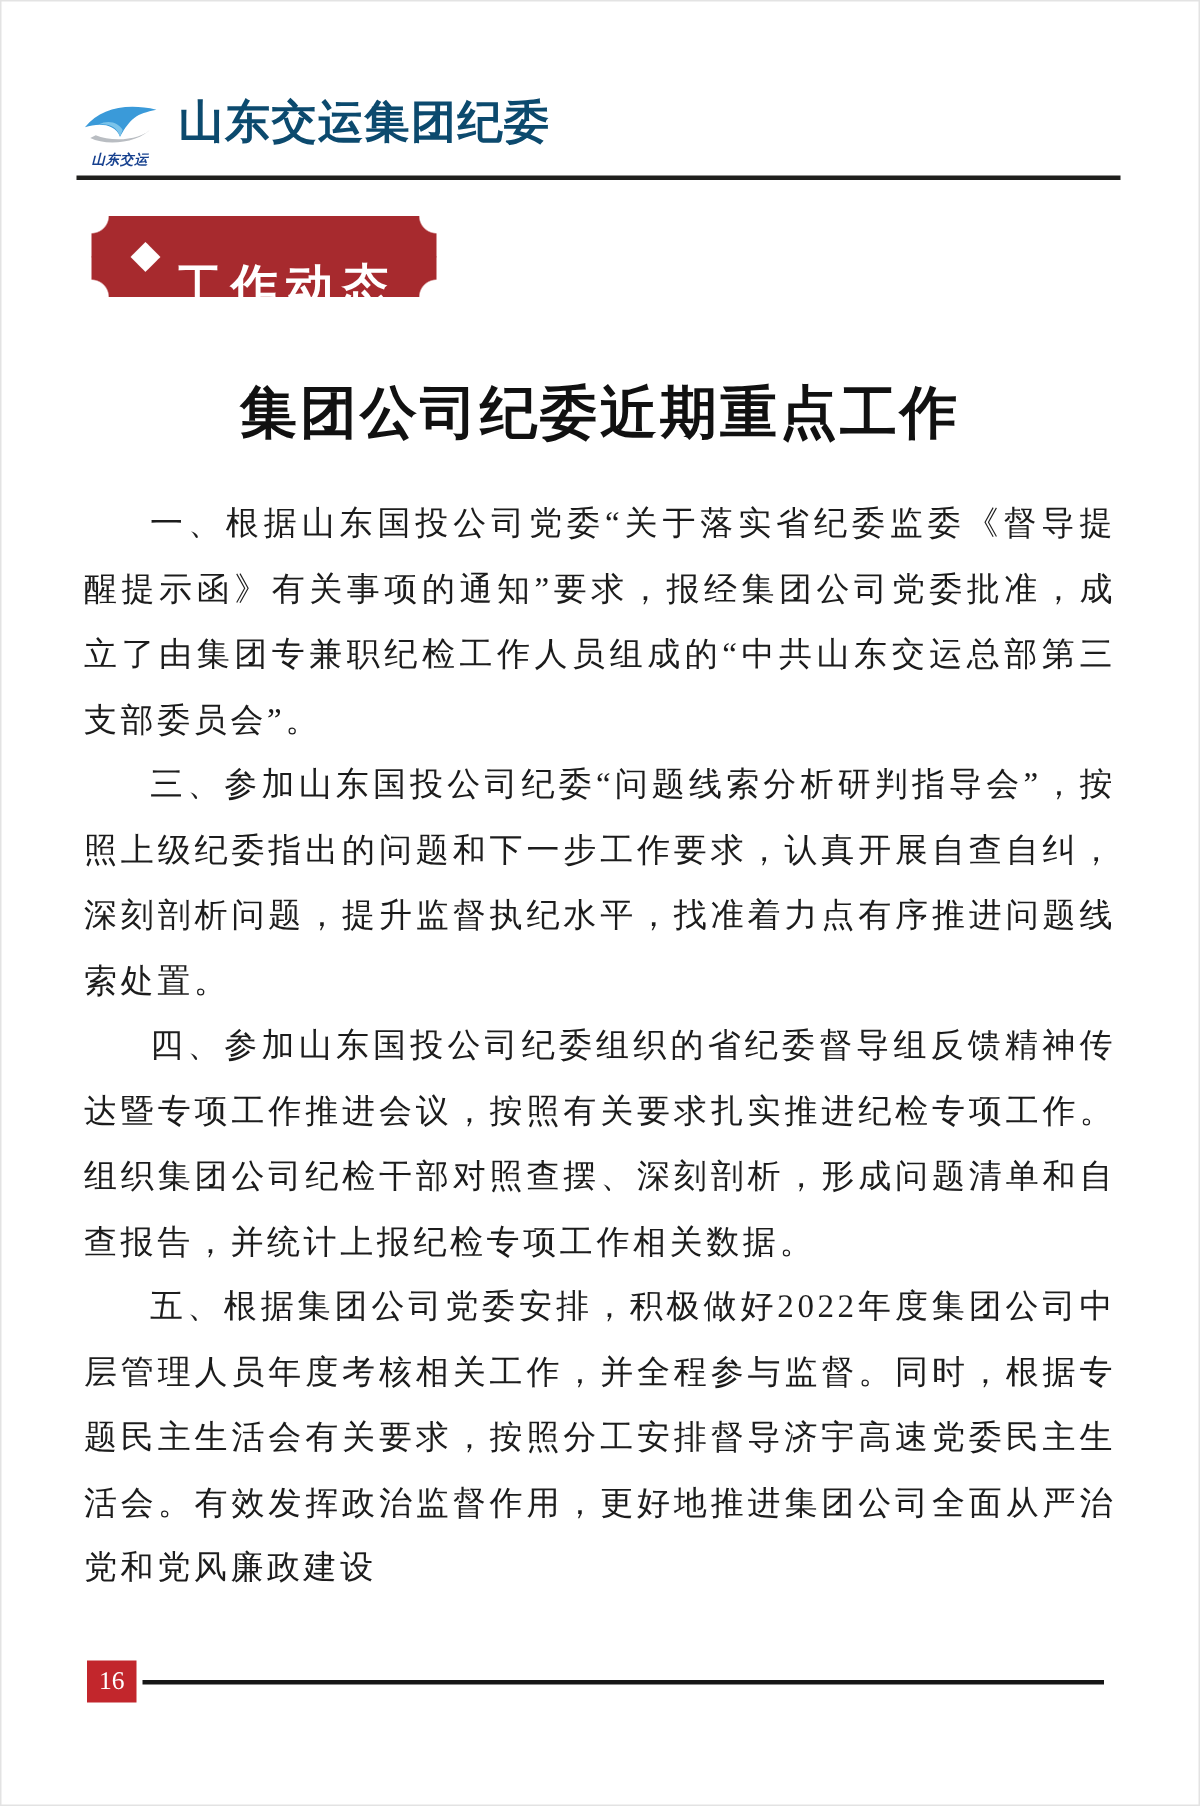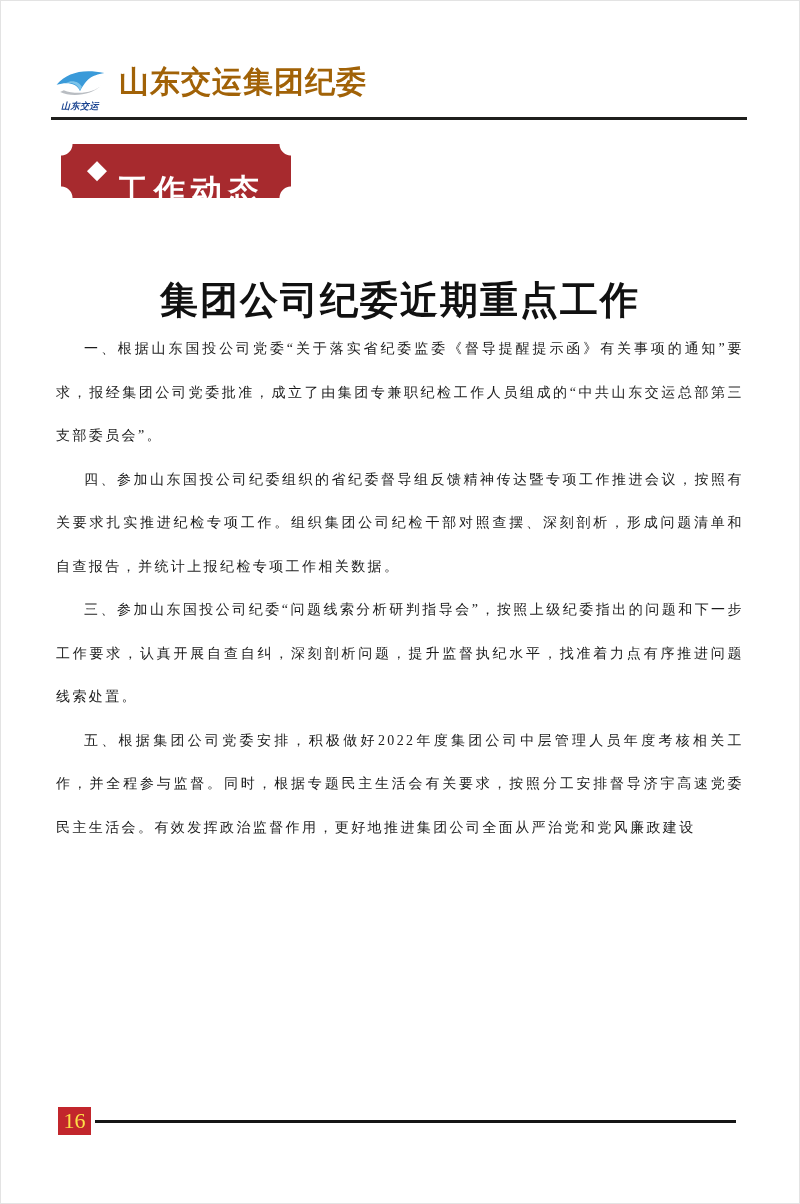--- a/index.html
+++ b/index.html
@@ -41,21 +41,21 @@
     letter-spacing: 0.5px;
     line-height: 1;
     margin-top: 1px;
     font-style: italic;
   }
   .org-title {
     font-family: "Liberation Sans", "DejaVu Sans", sans-serif;
     font-weight: 700;
     font-size: 30px;
     letter-spacing: 1px;
-    color: #a16207;
+    color: #0c4a6e;
     line-height: 1;
     padding-bottom: 4px;
   }
   .masthead-rule {
     margin-top: 6px;
     height: 3px;
     background: #1f1f1d;
     border: none;
   }
 
@@ -86,58 +86,58 @@
     font-weight: 700;
     letter-spacing: 6px;
     line-height: 1;
     font-family: "Liberation Serif", "DejaVu Serif", serif;
     margin-top: 38px;
   }
 
   
   .article-title {
     position: absolute;
-    left: 0; right: 0; top: 249px;
+    left: 0; right: 0; top: 224px;
     text-align: center;
     font-size: 38px;
     font-weight: 700;
     letter-spacing: 2px;
     color: #111111;
     font-family: "Liberation Serif", "DejaVu Serif", serif;
   }
   .article-body {
     position: absolute;
     left: 55px; right: 55px; top: 326px;
   }
   .article-body p {
     margin: 0;
-    font-size: 14px;
+    font-size: 22px;
     line-height: 43.5px;
     letter-spacing: 2.4px;
     text-align: justify;
     text-indent: 2em;
     color: #1c1c1c;
     word-break: break-all;
   }
 
   
   .footer {
     position: absolute;
     left: 57px; top: 1106px; right: 63px;
     display: flex;
     align-items: center;
   }
   .page-badge {
     width: 33px; height: 28px;
     background: #c2262c;
-    color: #fde047;
+    color: #ffffff;
     display: flex;
     align-items: center;
     justify-content: center;
-    font-size: 22px;
+    font-size: 17px;
     font-family: "Liberation Serif", "DejaVu Serif", serif;
   }
   .footer-rule {
     flex: 1;
     height: 3px;
     background: #161616;
     margin-left: 4px;
   }
 </style>
 </head>
@@ -160,21 +160,21 @@
 
 <div class="section-banner">
   <span class="diamond">◆</span>
   <span class="banner-label">工作动态</span>
 </div>
 
 <h1 class="article-title">集团公司纪委近期重点工作</h1>
 
 <main class="article-body">
   <p>一、根据山东国投公司党委“关于落实省纪委监委《督导提醒提示函》有关事项的通知”要求，报经集团公司党委批准，成立了由集团专兼职纪检工作人员组成的“中共山东交运总部第三支部委员会”。</p>
+  <p>三、参加山东国投公司纪委“问题线索分析研判指导会”，按照上级纪委指出的问题和下一步工作要求，认真开展自查自纠，深刻剖析问题，提升监督执纪水平，找准着力点有序推进问题线索处置。</p>
   <p>四、参加山东国投公司纪委组织的省纪委督导组反馈精神传达暨专项工作推进会议，按照有关要求扎实推进纪检专项工作。组织集团公司纪检干部对照查摆、深刻剖析，形成问题清单和自查报告，并统计上报纪检专项工作相关数据。</p>
-  <p>三、参加山东国投公司纪委“问题线索分析研判指导会”，按照上级纪委指出的问题和下一步工作要求，认真开展自查自纠，深刻剖析问题，提升监督执纪水平，找准着力点有序推进问题线索处置。</p>
   <p>五、根据集团公司党委安排，积极做好2022年度集团公司中层管理人员年度考核相关工作，并全程参与监督。同时，根据专题民主生活会有关要求，按照分工安排督导济宇高速党委民主生活会。有效发挥政治监督作用，更好地推进集团公司全面从严治党和党风廉政建设</p>
 </main>
 
 <footer class="footer">
   <div class="page-badge">16</div>
   <div class="footer-rule"></div>
 </footer>
 
 </body></html>

